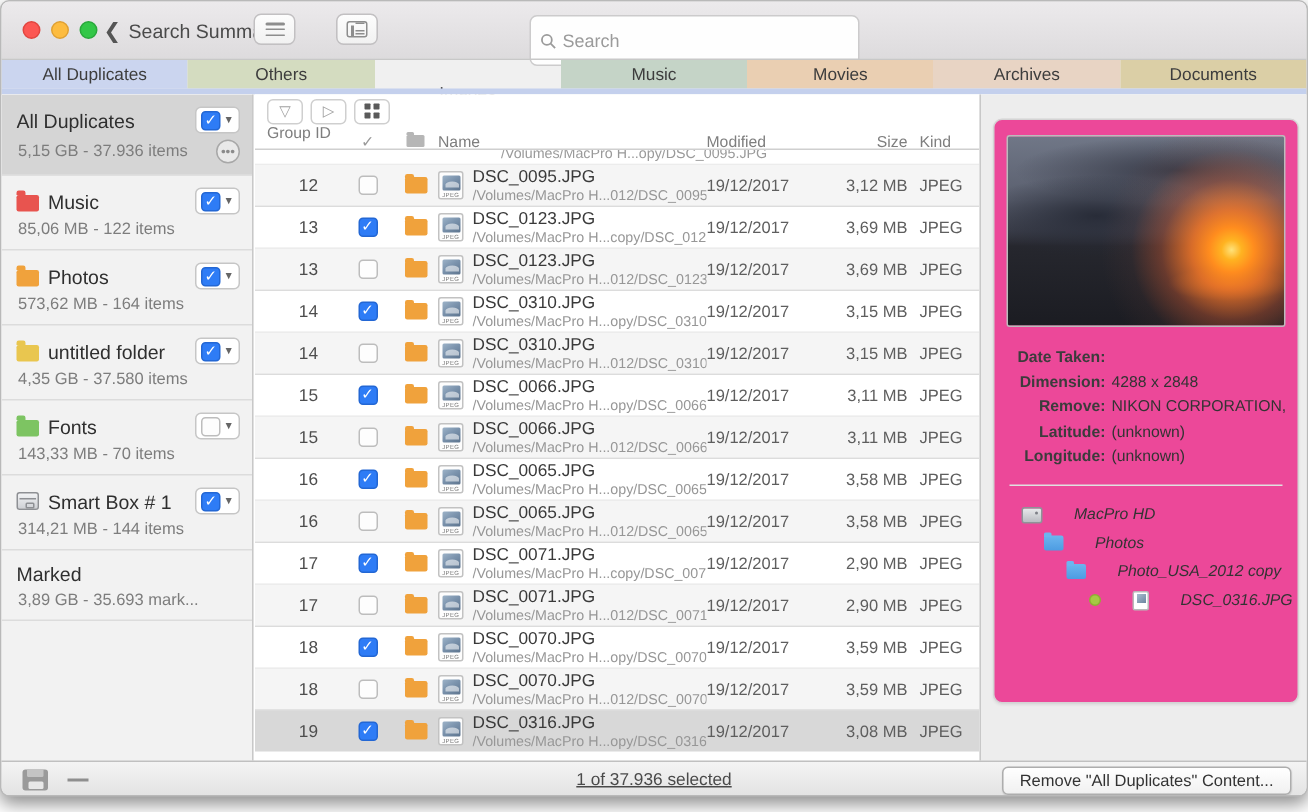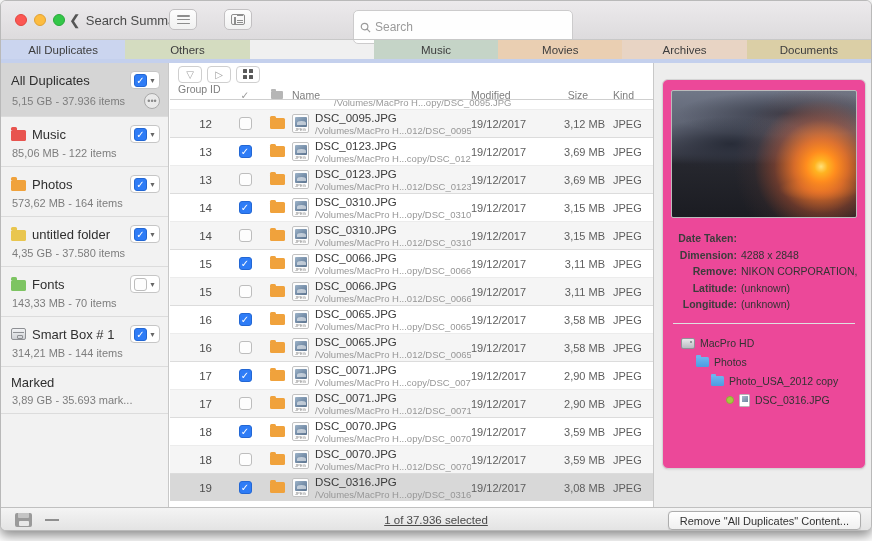--- a/index.html
+++ b/index.html
@@ -81,21 +81,21 @@
   #table-toolbar { height:20px; display:flex; align-items:center; gap:5px; padding:2px 0 0 8px; background:#fff; }
   .tool-btn { width:24px; height:17px; border:1px solid #cfcfcf; border-radius:4px; background:#fff;
     display:flex; align-items:center; justify-content:center; color:#a0a0a0; font-size:10px; }
   .grid-icon { display:grid; grid-template-columns:4px 4px; grid-template-rows:4px 4px; gap:1.5px; }
   .grid-icon i { background:#5a5a5a; border-radius:0.5px; }
   #table-head { display:grid; grid-template-columns:58px 34px 30px 1fr 80px 62px 40px;
     height:17px; align-items:center; border-bottom:1px solid #cfcfcf; background:#fff;
     font-size:10.5px; color:#7e7e7e; }
   #table-head .h-group { padding-left:8px; } 
   #table-head .h-check,#table-head .h-folder { text-align:center; }
-  #table-head .h-size { text-align:center; padding-right:8px; }
+  #table-head .h-size { text-align:right; padding-right:8px; }
   .mini-folder { display:inline-block; width:12px; height:8px; background:#b6b6b6; border-radius:1px; position:relative; }
   .mini-folder:before { content:""; position:absolute; left:0; top:-2px; width:5px; height:2px; background:#b6b6b6; border-radius:1px 1px 0 0; }
   #rows { position:absolute; left:0; top:37px; right:0; bottom:0; overflow:hidden; }
   #clip-row { height:9px; overflow:hidden; position:relative; background:#fff; }
   #clip-row .clip-path { position:absolute; left:132px; top:-3px; font-size:9.5px; color:#9a9a9a; white-space:nowrap;margin-left:32px; }
   .trow { display:grid; grid-template-columns:58px 34px 30px 1fr 80px 62px 40px; height:28px;
     align-items:center; border-top:1px solid #ececec; }
   .trow.group-start { border-top:1px solid #dcdcdc; }
   .trow.odd { background:#f5f5f5; }
   .trow.sel { background:#d8d8d8; }
@@ -128,22 +128,22 @@
       radial-gradient(ellipse 62% 30% at 32% 42%, rgba(38,42,54,.95), transparent 72%),
       radial-gradient(ellipse 85% 26% at 62% 18%, rgba(52,55,68,.9), transparent 70%),
       radial-gradient(ellipse 30% 12% at 80% 78%, rgba(255,140,40,.5), transparent 75%),
       linear-gradient(to bottom, #707787 0%, #5a5f6e 34%, #3c3f4b 50%, #26272e 58%, #1b1c22 100%);
   }
   #meta { margin-top:12px; }
   .meta-row { display:flex; font-size:10.5px; line-height:16.5px; }
   .meta-label { width:70px; flex:0 0 auto; text-align:right; font-weight:bold; color:#3c3c3c; padding-right:4px; }
   .meta-value { color:#333; white-space:nowrap; overflow:hidden; }
   #tree-divider { height:1px; background:#e0e0e0; margin:10px 2px 10px 2px; }
-  .tree-row { display:flex; align-items:center; gap:5px; font-size:10.5px; color:#333;
-    line-height:19px; white-space:nowrap; }
+  .tree-row { display:flex; align-items:center; gap:21px; font-size:10.5px; color:#333;
+    line-height:19px; white-space:nowrap;font-style:italic; }
   .tfolder { width:13px; height:10px; background:linear-gradient(#6cb5ef,#4d9ce2); border-radius:1.5px; position:relative; flex:0 0 auto;}
   .tfolder:before { content:""; position:absolute; left:0; top:-2px; width:5px; height:2.5px;
     background:#6cb5ef; border-radius:1px 1px 0 0; }
   .drive-icon { width:14px; height:11px; background:linear-gradient(#e8e9eb,#b9bcc2); border:1px solid #8f9298;
     border-radius:2px; position:relative; flex:0 0 auto;}
   .drive-icon:before { content:""; position:absolute; right:2px; top:2px; width:2px; height:2px;
     border-radius:50%; background:#7d8087; }
   .tfile { width:11px; height:13px; background:#fff; border:1px solid #b9b9b9; border-radius:1.5px;
     position:relative; flex:0 0 auto;}
   .tfile:before{ content:""; position:absolute; left:1.5px; top:1.5px; right:1.5px; height:6px;

